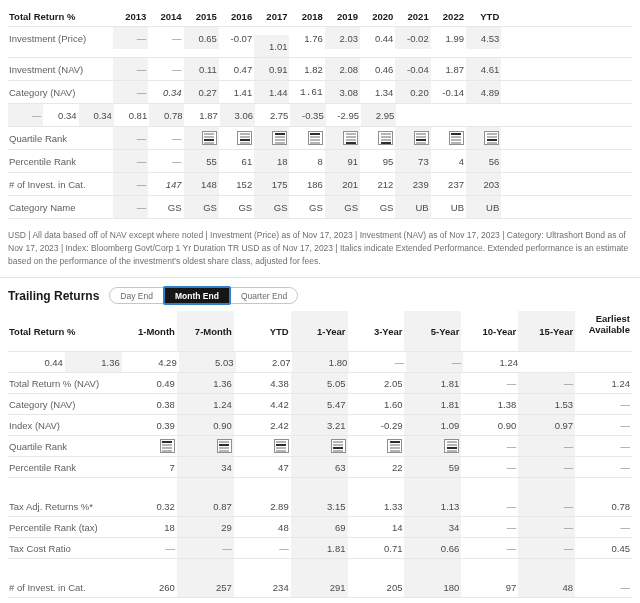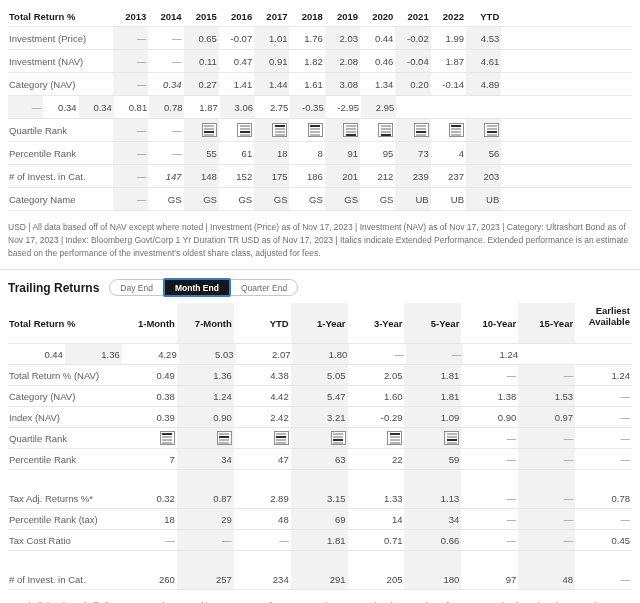--- a/index.html
+++ b/index.html
@@ -60,21 +60,21 @@
           <div class="cell head" style="flex: 0 0 35.3px; height: 20px;">2021</div>
           <div class="cell head" style="flex: 0 0 35.3px; height: 20px;">2022</div>
           <div class="cell head" style="flex: 0 0 35.3px; height: 20px;">YTD</div>
         </div>
         <div class="row">
           <div class="cell label" style="flex: 0 0 105px; height: 22px;">Investment (Price)</div>
           <div class="cell stripe dash" style="flex: 0 0 35.3px; height: 22px;">—</div>
           <div class="cell dash" style="flex: 0 0 35.3px; height: 22px;">—</div>
           <div class="cell stripe" style="flex: 0 0 35.3px; height: 22px;">0.65</div>
           <div class="cell" style="flex: 0 0 35.3px; height: 22px;">-0.07</div>
-          <div class="cell stripe" style="flex: 0 0 35.3px; height: 22px;">1.01</div>
+          <div class="cell stripe" style="flex: 0 0 35.3px; height: 22px; margin-top: 8px;">1.01</div>
           <div class="cell" style="flex: 0 0 35.3px; height: 22px;">1.76</div>
           <div class="cell stripe" style="flex: 0 0 35.3px; height: 22px;">2.03</div>
           <div class="cell" style="flex: 0 0 35.3px; height: 22px;">0.44</div>
           <div class="cell stripe" style="flex: 0 0 35.3px; height: 22px; text-align: right;">-0.02</div>
           <div class="cell" style="flex: 0 0 35.3px; height: 22px;">1.99</div>
           <div class="cell stripe" style="flex: 0 0 35.3px; height: 22px;">4.53</div>
         </div>
         <div class="row">
           <div class="cell label" style="flex: 0 0 105px; height: 22px;">Investment (NAV)</div>
           <div class="cell stripe dash" style="flex: 0 0 35.3px; height: 22px;">—</div>
@@ -89,21 +89,21 @@
           <div class="cell" style="flex: 0 0 35.3px; height: 22px;">1.87</div>
           <div class="cell stripe" style="flex: 0 0 35.3px; height: 22px;">4.61</div>
         </div>
         <div class="row">
           <div class="cell label" style="flex: 0 0 105px; height: 22px;">Category (NAV)</div>
           <div class="cell stripe dash" style="flex: 0 0 35.3px; height: 22px;">—</div>
           <div class="cell it" style="flex: 0 0 35.3px; height: 22px;">0.34</div>
           <div class="cell stripe" style="flex: 0 0 35.3px; height: 22px;">0.27</div>
           <div class="cell" style="flex: 0 0 35.3px; height: 22px;">1.41</div>
           <div class="cell stripe" style="flex: 0 0 35.3px; height: 22px;">1.44</div>
-          <div class="cell" style="flex: 0 0 35.3px; height: 22px;">1.61</div>
+          <div class="cell" style="flex: 0 0 35.3px; height: 22px; font-family: Liberation Mono, monospace;">1.61</div>
           <div class="cell stripe" style="flex: 0 0 35.3px; height: 22px;">3.08</div>
           <div class="cell" style="flex: 0 0 35.3px; height: 22px;">1.34</div>
           <div class="cell stripe" style="flex: 0 0 35.3px; height: 22px;">0.20</div>
           <div class="cell" style="flex: 0 0 35.3px; height: 22px;">-0.14</div>
           <div class="cell stripe" style="flex: 0 0 35.3px; height: 22px;">4.89</div>
         </div>
         <div class="row">
           <div class="cell stripe dash" style="flex: 0 0 35.3px; height: 22px;">—</div>
           <div class="cell" style="flex: 0 0 35.3px; height: 22px;">0.34</div>
           <div class="cell stripe" style="flex: 0 0 35.3px; height: 22px;">0.34</div>

